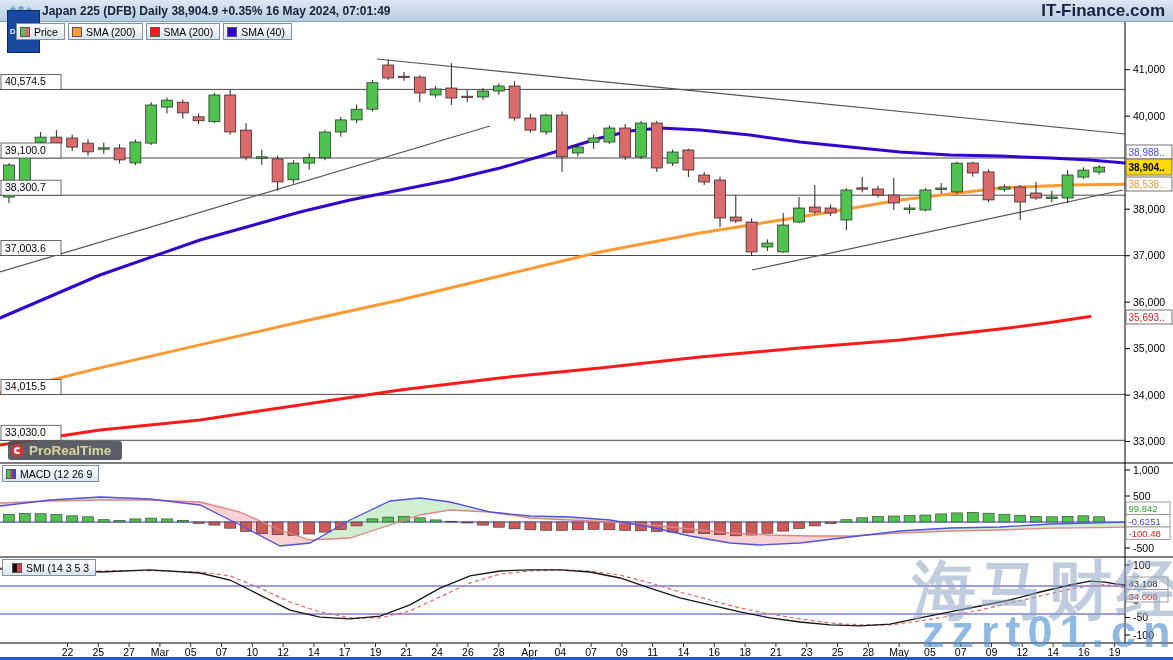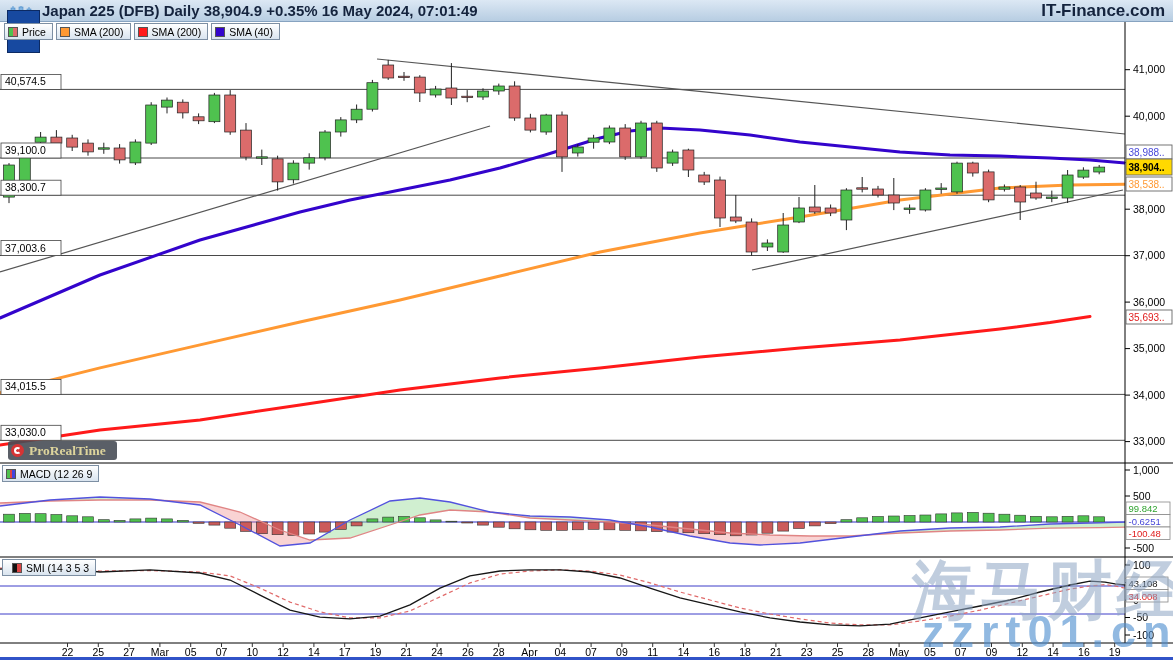--- a/index.html
+++ b/index.html
@@ -5,38 +5,38 @@
   html,body{margin:0;padding:0;background:#e8e8e8;}
   .app{position:relative;width:1173px;height:660px;background:#ffffff;
        font-family:"Liberation Sans",sans-serif;overflow:hidden;}
   .header{position:absolute;top:0;left:0;width:1173px;height:22px;
           background:linear-gradient(#dce8f4,#b7cde2);
           border-bottom:1px solid #87a3c0;display:flex;align-items:center;box-sizing:border-box;}
   .mini-logo{position:absolute;left:10px;top:1px;width:24px;height:8px;}
   .demo-badge{position:absolute;left:7px;top:10px;background:#1749a0;color:#fff;
           font-size:7.5px;font-weight:bold;letter-spacing:1px;padding:16px 2px;
           border:1px solid #0c2a63;height:9px;line-height:9px;}
-  .title{margin-left:42px;font-weight:bold;font-size:15px;color:#14233d;}
+  .title{margin-left:42px;font-weight:bold;font-size:12px;color:#14233d;}
   .brand{margin-left:auto;margin-right:8px;font-weight:bold;font-size:17px;color:#14233d;cursor:pointer;}
-  .legend{position:absolute;top:23px;left:4px;display:flex;gap:3px;justify-content:center;}
+  .legend{position:absolute;top:23px;left:16px;display:flex;gap:3px;justify-content:center;}
   .lgbox{display:flex;align-items:center;gap:4px;border:1px solid #7d8fa3;
          background:linear-gradient(#ffffff,#d9e4ef);padding:0 6px 0 3px;height:15px;
          font-size:10.5px;color:#000;white-space:nowrap;}
   .ic{width:10px;height:10px;border:1px solid #555;box-sizing:border-box;display:inline-block;}
   .ic-price{background:linear-gradient(90deg,#4fc24f 0 50%,#db6b6b 50% 100%);}
   .ic-sma100{background:#ff9933;}
   .ic-sma200{background:#ff1a1a;}
   .ic-sma50{background:#3304cc;}
   .ic-macd{background:linear-gradient(90deg,#4fc24f 0 34%,#dd4444 34% 67%,#4444dd 67% 100%);}
   .ic-smi{background:linear-gradient(90deg,#111 0 50%,#dd4444 50% 100%);}
   .macd-lg{position:absolute;top:465px;left:2px;}
   .smi-lg{position:absolute;top:559px;left:2px;padding-left:9px;}
   .prt-wm{position:absolute;left:8px;top:441px;height:19px;display:flex;align-items:center;gap:5px;
           background:rgba(72,78,86,0.90);border-radius:3px;padding:0 11px 0 3px;
-          color:#ddd49c;font-size:13.5px;font-weight:bold;font-family:Liberation Serif, serif;}
+          color:#ddd49c;font-size:13.5px;font-weight:bold;}
   .prt-circle{width:13px;height:13px;border-radius:50%;background:#d63434;position:relative;flex:0 0 13px;}
   .prt-circle::after{content:"";position:absolute;left:3px;top:3px;width:7px;height:7px;
           border:2px solid #fff;border-right-color:transparent;border-radius:50%;box-sizing:border-box;}
   .wm-cn{position:absolute;left:912px;top:547px;font-size:64px;font-weight:bold;
          color:#8ea6c4;opacity:0.55;letter-spacing:4px;pointer-events:none;white-space:nowrap;}
   .wm-url{position:absolute;left:922px;top:606px;font-size:45px;font-weight:bold;
          color:#4f8fd0;opacity:0.62;letter-spacing:7px;pointer-events:none;white-space:nowrap;}
   .bottom-strip{position:absolute;left:0;bottom:0;width:1173px;height:3px;background:#3153c8;}
   svg text{font-family:"Liberation Sans",sans-serif;}
 </style>

